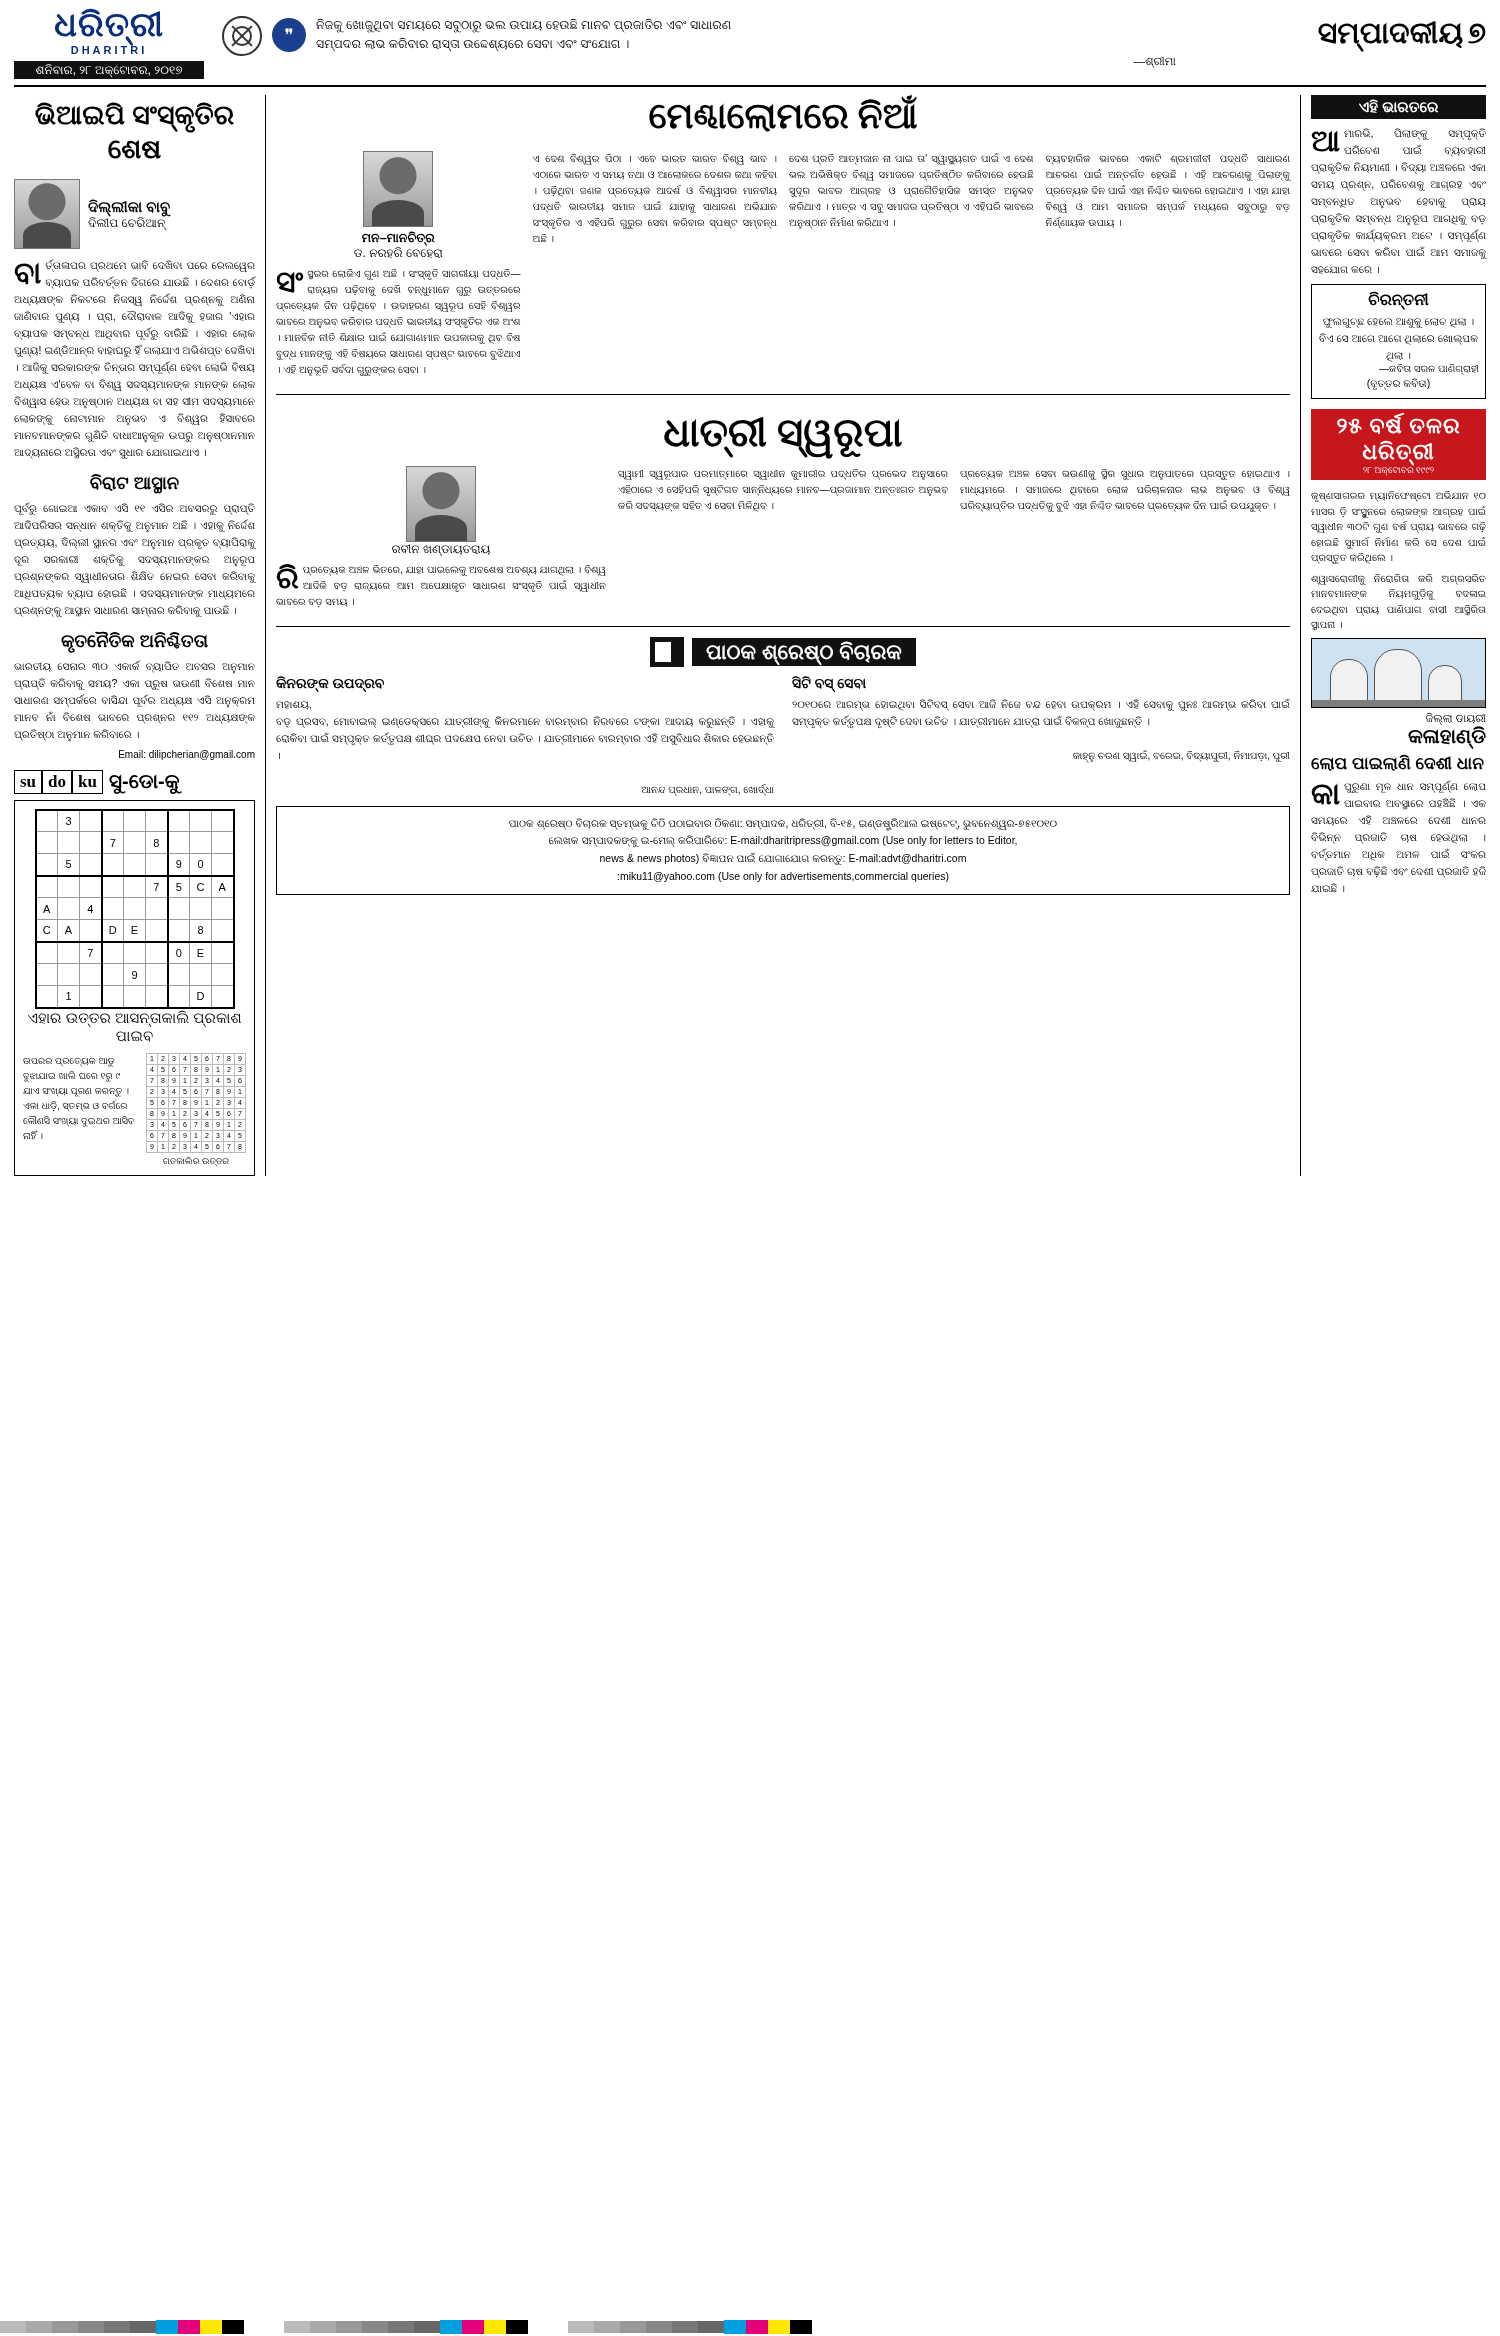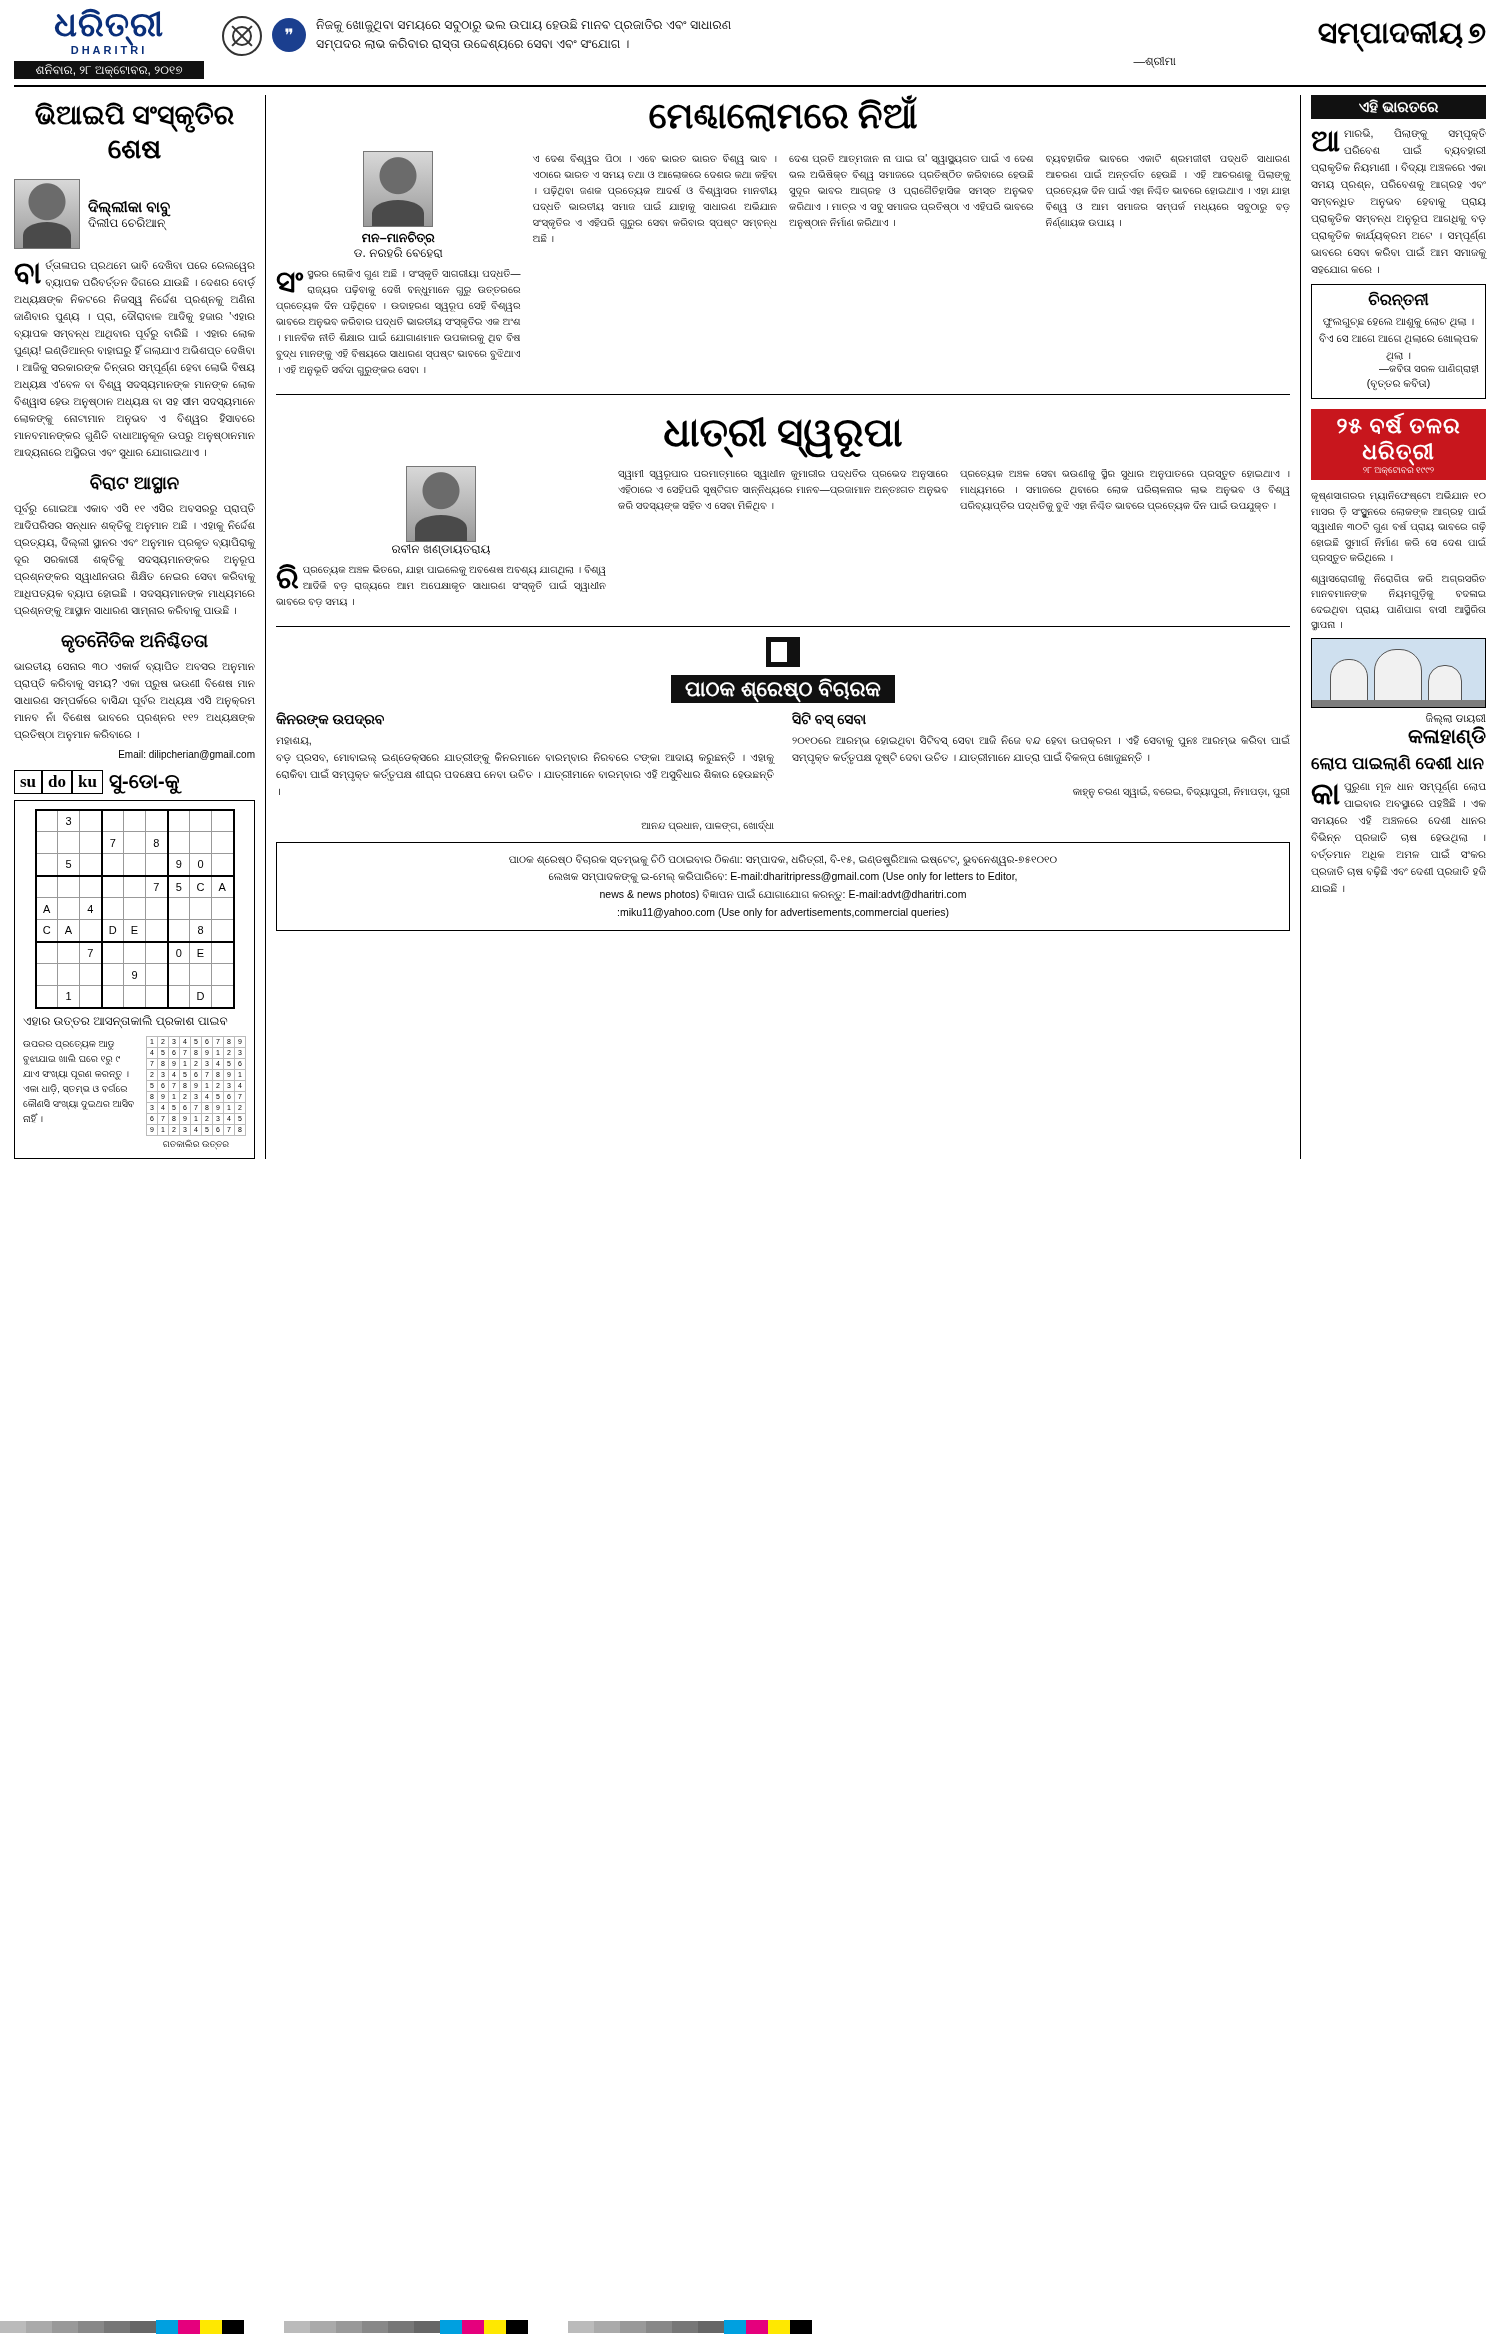--- a/index.html
+++ b/index.html
@@ -139,29 +139,29 @@
   .sud-or { font-size:20px; font-weight:bold; }
   .sudoku-wrap { border:1px solid #000; padding:8px; }
   table.sud { border-collapse:collapse; margin:0 auto; }
   table.sud td {
     width:22px; height:22px; border:1px solid #999; text-align:center; font-size:11px;
     font-family:"Liberation Sans", sans-serif;
   }
   table.sud tr:nth-child(3n) td { border-bottom:2px solid #000; }
   table.sud td:nth-child(3n) { border-right:2px solid #000; }
   table.sud { border:2px solid #000; }
-  .sud-cap { font-size:12px; margin-top:5px; }
+  .sud-cap { font-size:15px; text-align:center; }
   .sud-foot { display:flex; gap:8px; margin-top:8px; }
   .sud-foot .rules { font-size:9.5px; line-height:1.6; flex:1; }
   table.sol { border-collapse:collapse; }
   table.sol td { width:11px; height:11px; border:1px solid #bbb; font-size:7px; text-align:center; }
   .sol-cap { font-size:9px; text-align:center; margin-top:3px; }
 
   
-  .rc-head { display:flex; align-items:center; justify-content:center; gap:8px; margin:8px 0;flex-direction:column; }
+  .rc-head { display:flex; align-items:center; justify-content:center; gap:8px; margin:8px 0; }
   .rc-icon { width:34px; height:30px; background:#111; position:relative; }
   .rc-icon:after { content:""; position:absolute; left:5px; top:5px; width:16px; height:20px; background:#fff; }
   .rc-title { background:#111; color:#fff; font-size:21px; font-weight:bold; padding:2px 14px; }
   .rc-cols { display:flex; gap:18px; }
   .rc-cols > div { flex:1; }
   .rc-sub { font-size:14px; font-weight:bold; margin-bottom:4px; }
   .rc-sign { font-size:10px; text-align:right; margin-top:20px; }
   .rc-box { border:1px solid #000; padding:8px 28px; margin-top:10px; font-size:10.5px; line-height:1.7; text-align:center; }
 
   

